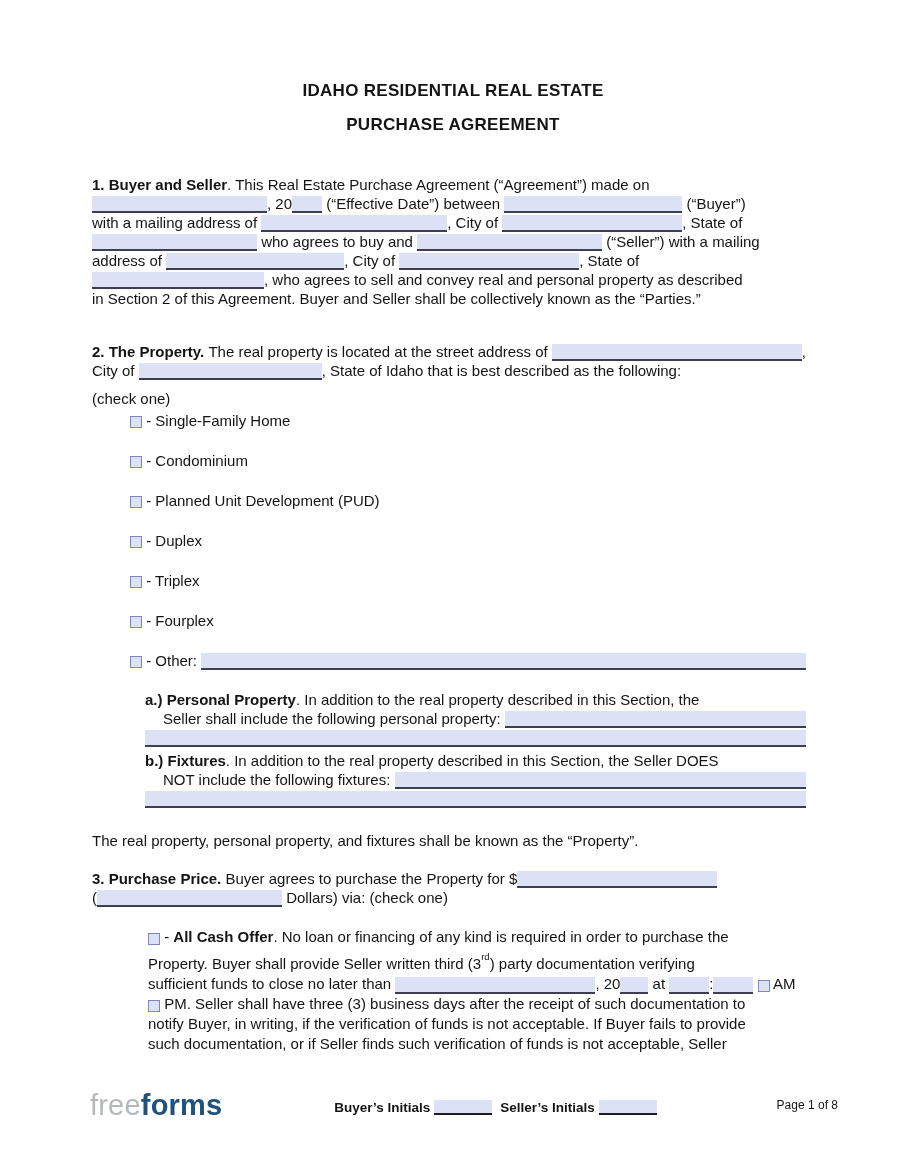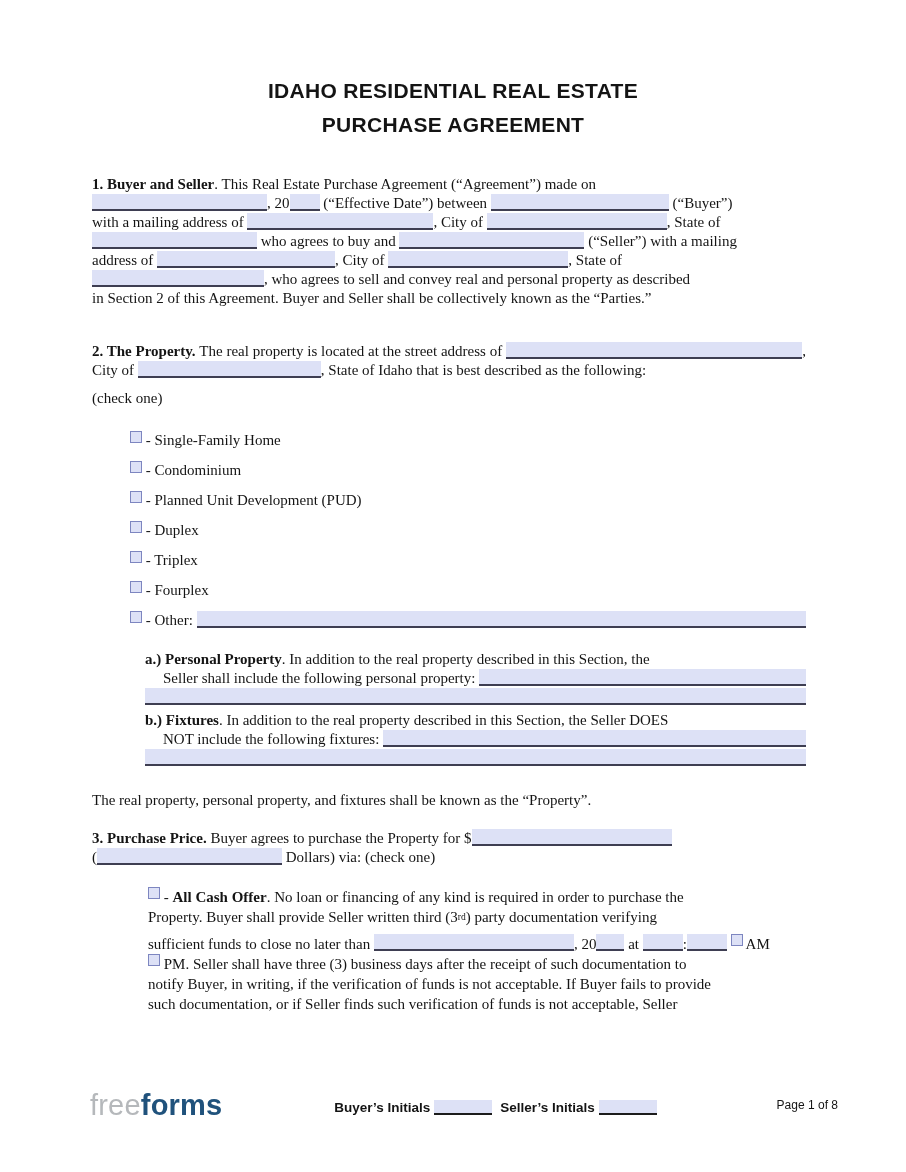--- a/index.html
+++ b/index.html
@@ -1,39 +1,39 @@
 <!DOCTYPE html>
 <html style="--field-bg: #dde1f6; --field-ul: #3e3e52; --cb-border: #7d86c0; --cb-bg: #dde1f6; --logo-free: #b5b8bb; --logo-forms: #20527c; --text: #141414;"><head>
 <meta charset="utf-8">
 <style>
   html,body { margin:0; padding:0; background:#ffffff; }
   .page {
     position:relative; width:906px; height:1172px; background:#ffffff;
     font-family:"Liberation Sans", sans-serif; font-size:15px; color:var(--text,#141414);
     overflow:hidden;
   }
-  .title { margin:0; padding-top:74px; text-align:center; font-size:21px; font-weight:700;
+  .title { margin:0; padding-top:74px; text-align:center; font-size:17px; font-weight:700;
     line-height:34px; letter-spacing:0.3px; }
   #doc-body { margin-left:92px; width:714px; }
   .block { display:flex; flex-direction:column; }
-  .line { display:flex; align-items:flex-start; min-height:19px; line-height:19px;font-family:Liberation Serif, serif; }
+  .line { display:flex; align-items:flex-end; min-height:19px; line-height:19px; }
   .t { white-space:pre; }
   .b { white-space:pre; font-weight:700; }
   .sup { white-space:pre; font-size:9.5px; margin-bottom:7px; }
   .spacer { flex:0 0 auto; display:inline-block; }
   .field { flex:0 0 auto; display:inline-block; height:15px;
     background:var(--field-bg,#dde1f6); border-bottom:2px solid var(--field-ul,#3e3e52); }
   .field.flex { flex:1 1 auto; }
   .checkbox { flex:0 0 auto; width:10px; height:10px; margin-bottom:2px;
     background:var(--cb-bg,#dde1f6); border:1.5px solid var(--cb-border,#7d86c0); }
   
   .section-1-paragraph { margin-top:33px; }
   .section-2-paragraph { margin-top:34px; }
   .check-one-note { margin-top:9px; }
-  .property-type-checklist { margin-top:23px; margin-left:38px; row-gap:11px; }
+  .property-type-checklist { margin-top:3px; margin-left:38px; row-gap:21px; }
   .tax-parcel-line { margin-top:14px; margin-left:38px; }
   .personal-property-clause { margin-top:20px; margin-left:53px; }
   .fixtures-clause { margin-top:4px; margin-left:53px; }
   .property-definition-paragraph { margin-top:23px; }
   .section-3-paragraph { margin-top:19px; }
   .all-cash-offer-clause { margin-top:20px; margin-left:56px; }
   .all-cash-offer-clause .line { min-height:20px; line-height:20px; }
   
   .footer { position:absolute; top:1092px; left:0; width:906px; box-sizing:border-box;
     padding:0 68px 0 90px; display:flex; justify-content:space-between; align-items:flex-start; }

